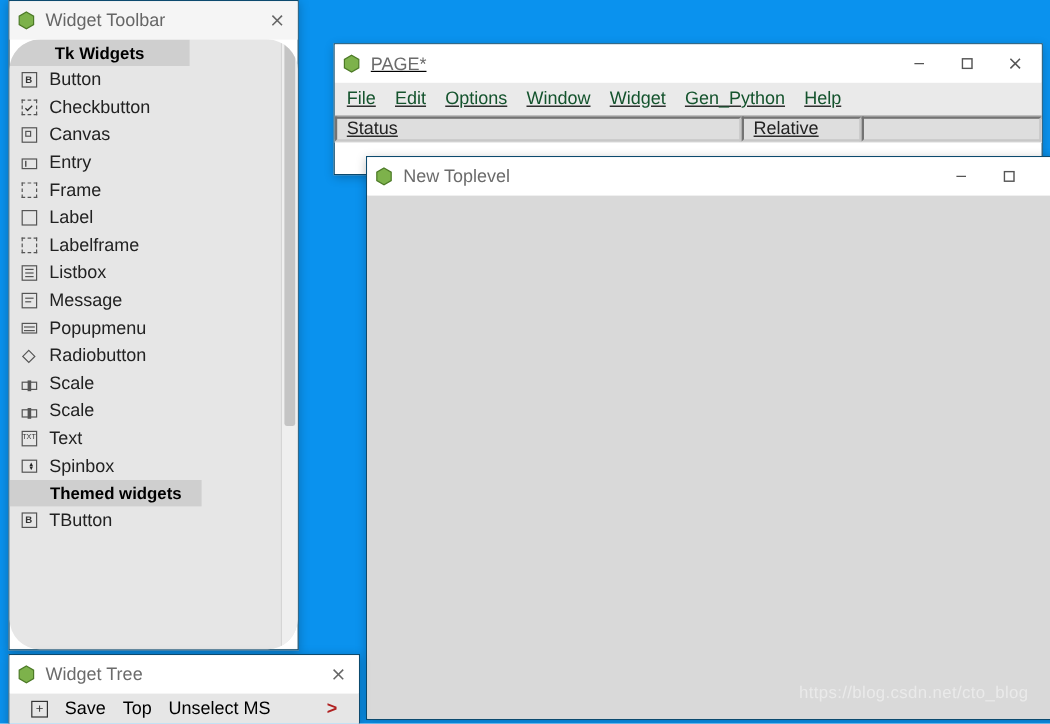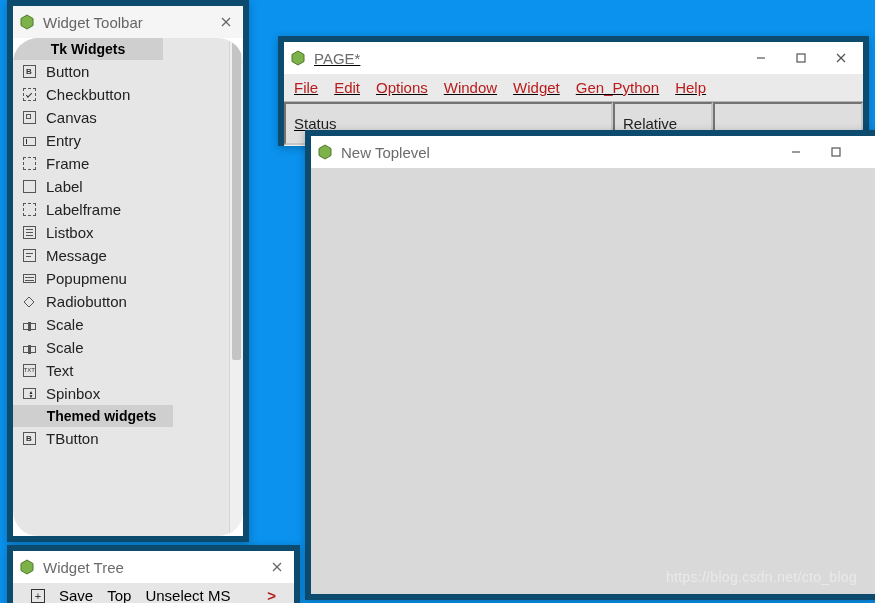--- a/index.html
+++ b/index.html
@@ -1,20 +1,20 @@
 <!DOCTYPE html>
 <html><head>
 <meta charset="utf-8">
 <style>
   * { box-sizing: border-box; font-family: "Segoe UI", Tahoma, sans-serif; }
   body { margin: 0; width: 875px; height: 603px; background: #0a92ee; overflow: hidden; position: relative; }
   .win {
     position: absolute;
     background: #ffffff;
-    border: 6px solid #0c4a6e;
+    border: 1px solid #0c4a6e;
     box-shadow: 0 2px 8px rgba(0,0,0,0.25);
     display: flex;
     flex-direction: column;
   }
   .titlebar {
     height: 32px;
     display: flex;
     align-items: center;
     background: #ffffff;
     padding: 0 2px 0 6px;
@@ -49,23 +49,23 @@
   }
   .widget-row .wicon {
     width: 16px; height: 16px; display: inline-flex;
     align-items: center; justify-content: center;
     flex: 0 0 16px;
   }
   .dashed-box { width: 13px; height: 13px; border: 1px dashed #555; }
   .glyph-box { width: 13px; height: 13px; border: 1px solid #555; font-size: 8px; line-height:11px; text-align:center; color:#333;}
   .solid-box { width: 13px; height: 13px; border: 1px solid #555; }
   
-  .menubar { display: flex; gap: 16px; padding: 5px 10px; font-size: 15px; background: #eaeaea; color: #b91c1c; }
+  .menubar { display: flex; gap: 16px; padding: 5px 10px; font-size: 15px; background: #eaeaea; color: #14532d; }
   .status-row { display: flex; background: #dedede; border-top: 1px solid #b5b5b5; border-bottom: 1px solid #eee;}
-  .status-cell { border: 2px inset #c7c7c7; background: #dedede; padding: 11px 8px; font-size: 15px; color: #222;}
+  .status-cell { border: 2px inset #c7c7c7; background: #dedede; padding: 0 8px; font-size: 15px; color: #222;}
   
   .tree-bar { display:flex; gap:14px; padding: 4px 18px; font-size:15px; align-items:center; background:#e6e6e6;}
   
   .watermark {
     position: absolute; right: 18px; bottom: 18px;
     color: rgba(255,255,255,0.45); font-size: 14px;
     letter-spacing: .3px;
   }
   svg { display: block; }
 </style>

